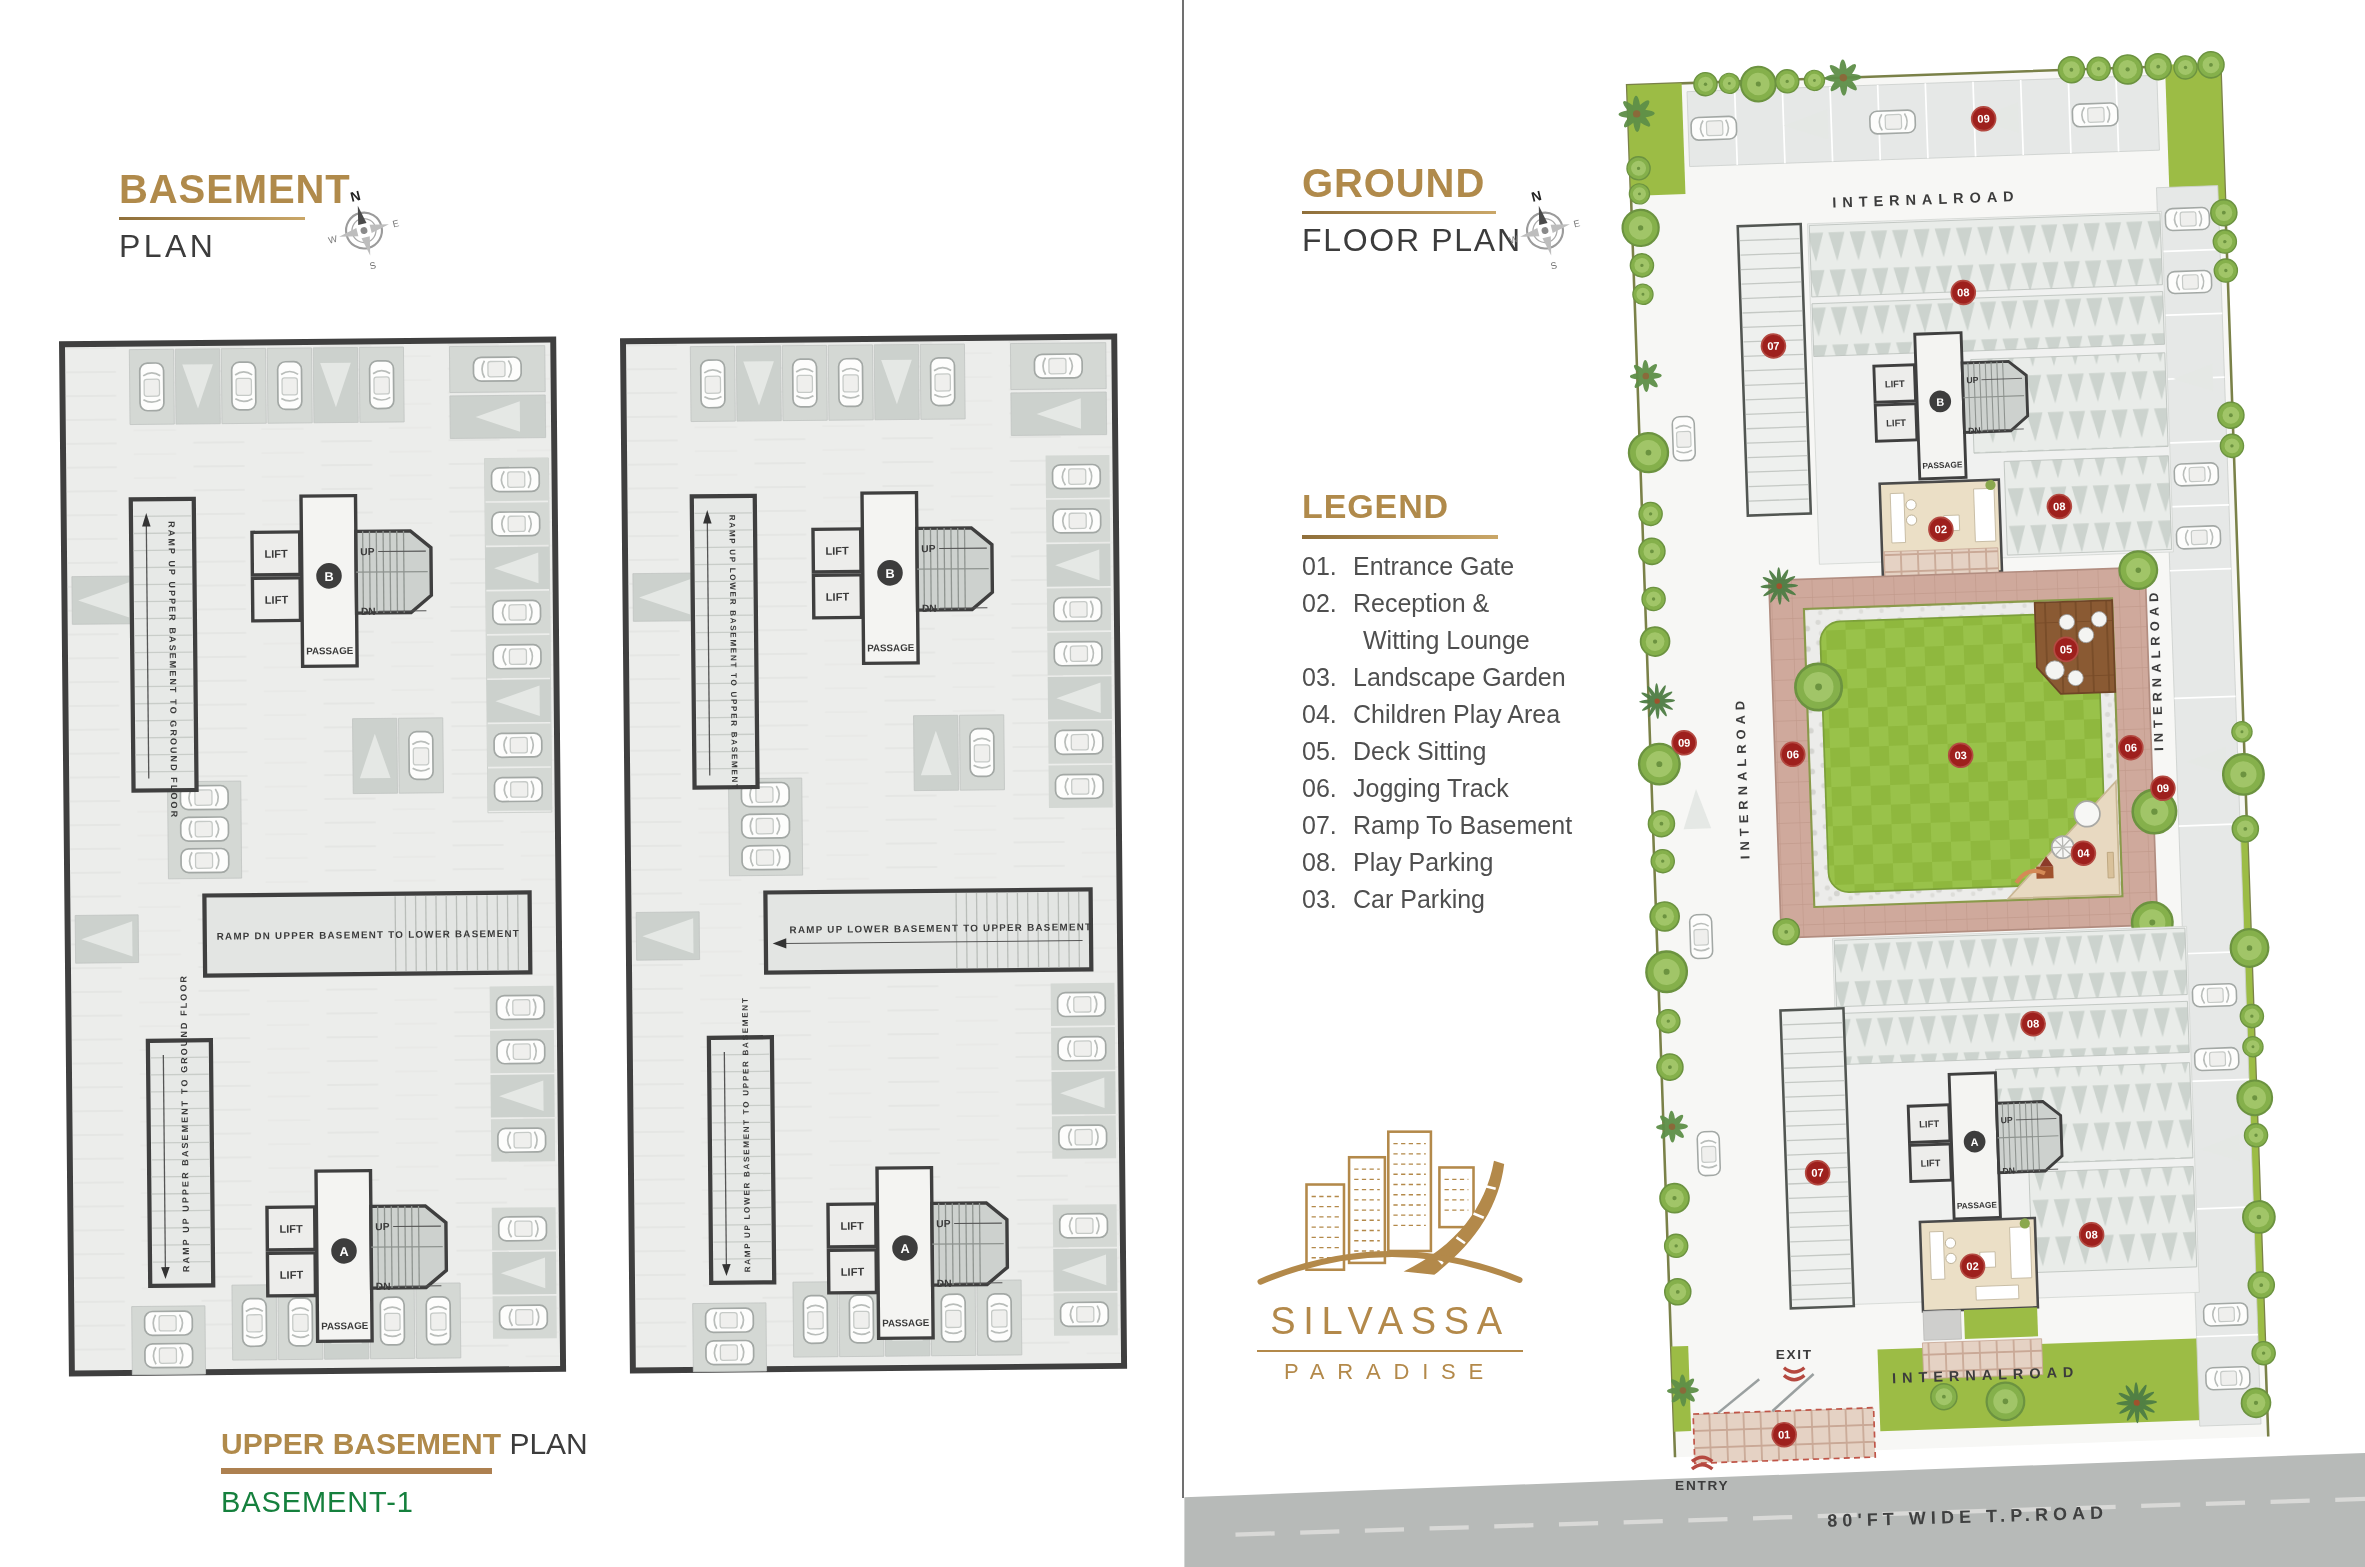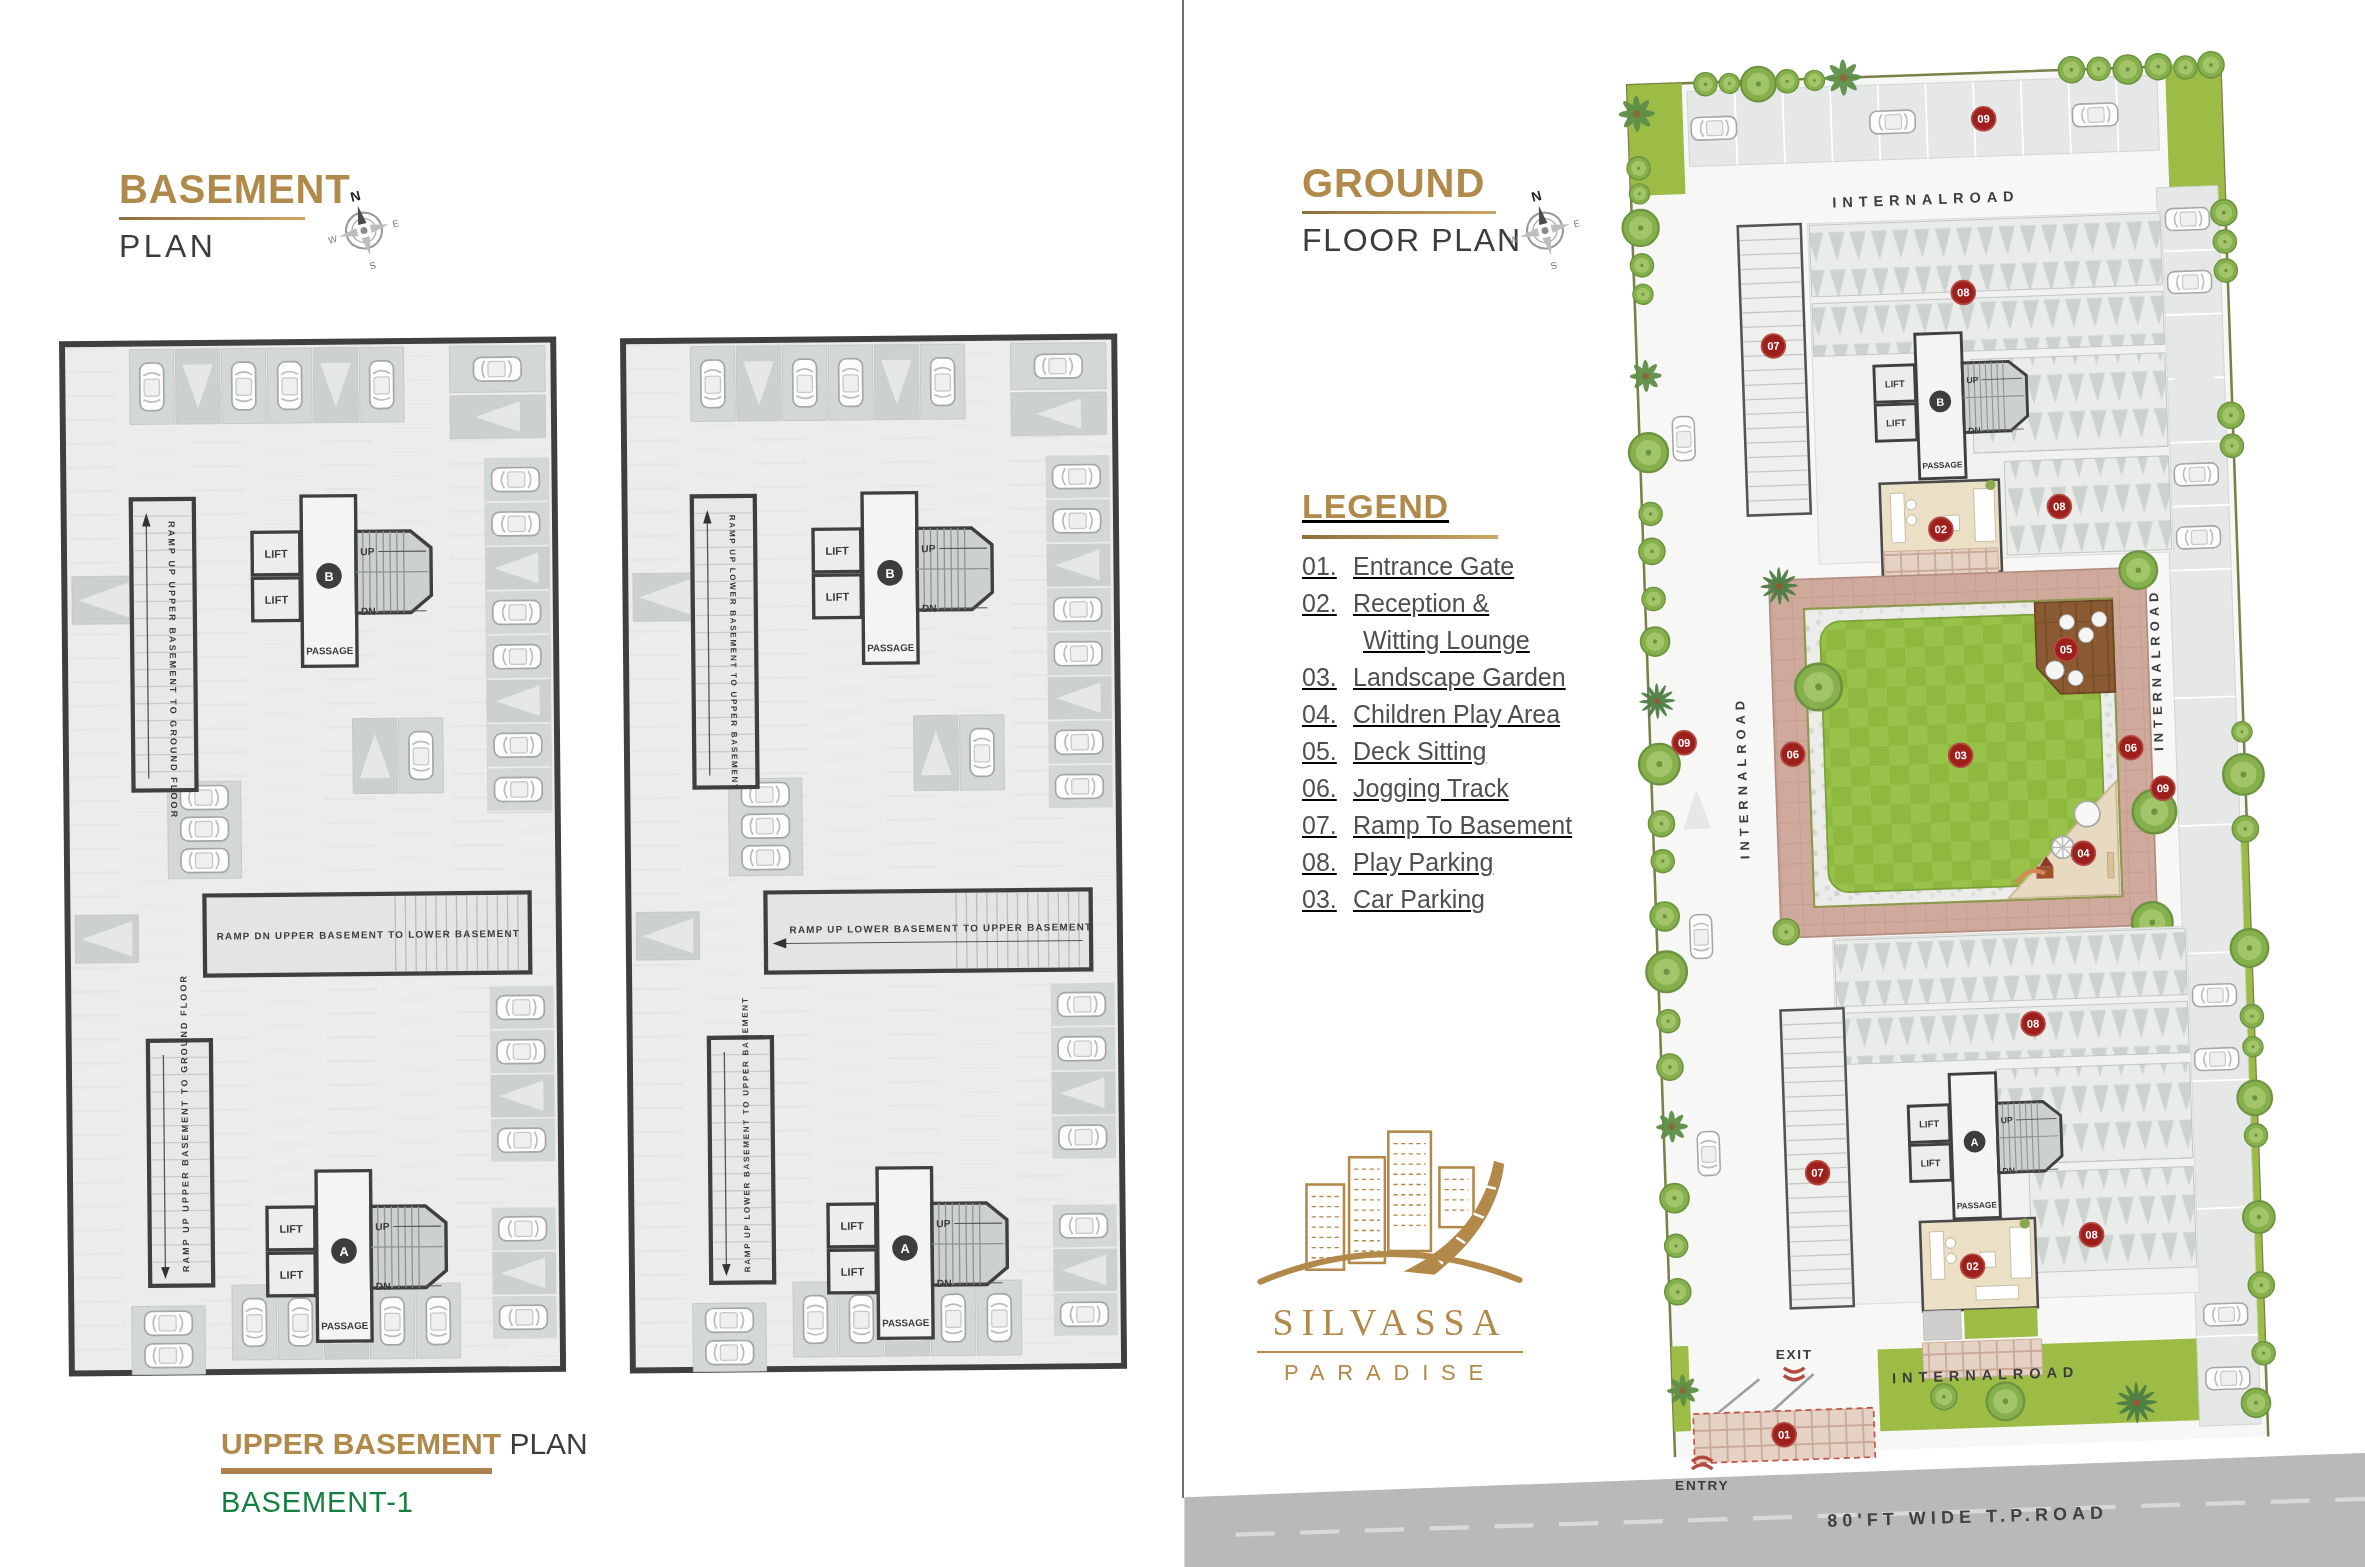--- a/index.html
+++ b/index.html
@@ -16,21 +16,21 @@
   .cap-rest{color:#3c3c3c;font-weight:400;}
   .cap-rule{height:6px;background:#ad8050;margin:8.5px 0 12px 0;}
   .cap-sub{font-size:29px;color:#15803d;letter-spacing:0.9px;}
   
   .lg-title{font-size:34px;font-weight:700;color:#b08a4b;letter-spacing:0.9px;}
   .lg-rule{height:4.3px;background:linear-gradient(90deg,#8f6f3a,#caa768);margin:8.5px 0 13.6px 0;width:196px;}
   .lg-row{display:flex;font-size:25px;color:#4f4f4f;height:37px;align-items:baseline;}
   .lg-num{width:51px;flex:none;}
   .lg-row2{font-size:25px;color:#4f4f4f;height:37px;padding-left:61px;}
   
-  .logo-name{font-size:38px;color:#b3894a;letter-spacing:7.7px;text-align:center;font-weight:400;font-family:Liberation Serif, serif;}
+  .logo-name{font-size:38px;color:#b3894a;letter-spacing:7.7px;text-align:center;font-weight:400;}
   .logo-rule{height:2.6px;background:#b3894a;margin:6.8px 12px;}
   .logo-tag{font-size:22px;color:#b3894a;letter-spacing:12.8px;text-align:center;}
   .divider{width:1.7px;background:#707070;}
   svg text{font-family:"Liberation Sans",sans-serif;}
 </style>
 </head>
 <body>
 
 <div id="canvas">
 
@@ -510,21 +510,21 @@
 <svg class="abs" style="left:1498px;top:181px" width="94" height="94" viewBox="0 0 110 110">
   <g transform="translate(55,58) rotate(-14)">
     <use href="#compass-art"></use>
     <text x="0" y="-36" text-anchor="middle" font-size="16" font-weight="700" fill="#222">N</text>
     <text x="38" y="5" text-anchor="middle" font-size="11" fill="#777">E</text>
     <text x="-38" y="5" text-anchor="middle" font-size="11" fill="#777">W</text>
     <text x="0" y="46" text-anchor="middle" font-size="11" fill="#777">S</text>
   </g>
 </svg>
 
-<div class="abs" style="left:1302px;top:487px;width:281px;text-decoration:underline;">
+<div class="abs" style="left:1302px;top:487px;width:281px;">
   <div class="lg-title">LEGEND</div>
   <div class="lg-rule"></div>
   <div class="lg-row">
         <span class="lg-num">01.</span>
         <span>Entrance Gate</span>
       </div>
   <div class="lg-row">
         <span class="lg-num">02.</span>
         <span>Reception &amp;</span>
       </div>

